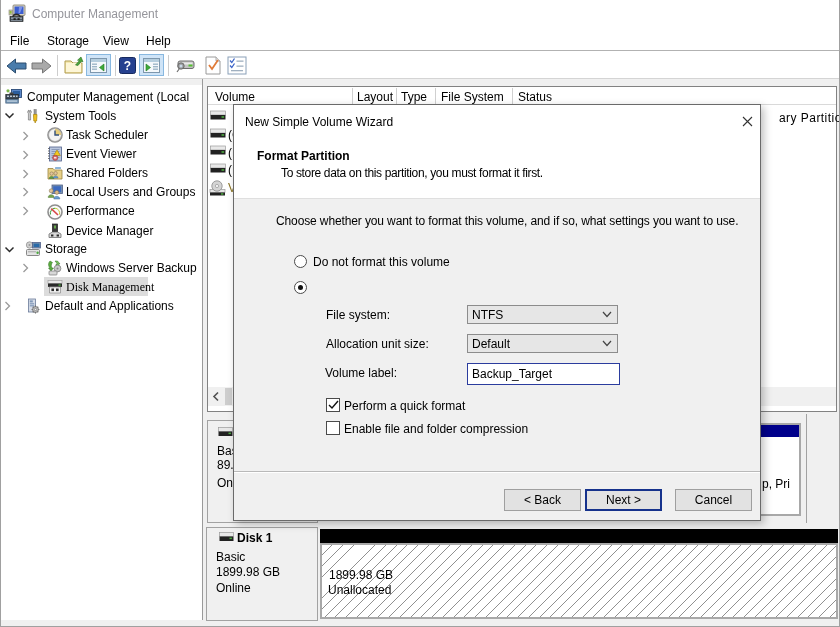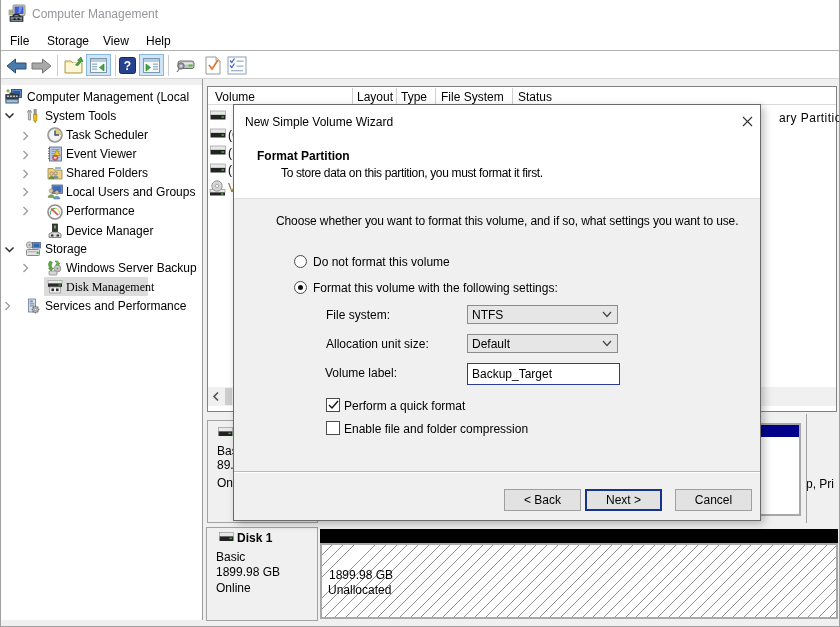--- a/index.html
+++ b/index.html
@@ -249,21 +249,21 @@
   <rect x="4.8" y="5.2" width="4.4" height="1.2" fill="#8098b8"></rect>
   <rect x="4.8" y="7.2" width="4.4" height="1.2" fill="#8098b8"></rect>
   <g transform="translate(10.5,11.5)">
     <circle r="3" fill="#b8b8b8" stroke="#6e6e6e" stroke-width="0.7"></circle>
     <circle r="1.1" fill="#f0f0f0" stroke="#6e6e6e" stroke-width="0.5"></circle>
     <g stroke="#6e6e6e" stroke-width="1.1">
         <path d="M0 -3.9 V-2.8 M0 3.9 V2.8 M-3.9 0 H-2.8 M3.9 0 H2.8 M-2.75 -2.75 L-2 -2 M2.75 2.75 L2 2 M-2.75 2.75 L-2 2 M2.75 -2.75 L2 -2"></path>
       </g>
   </g>
 </svg>
-<div class="t" style="left:45px;top:299px;">Services and Performance</div>
+<div class="t" style="left:45px;top:299px;">Default and Applications</div>
 
 <div class="abs" style="left:207px;top:86px;width:630px;height:326px;background:#ffffff;border:1px solid #828282;border-bottom:none;"></div>
 
 <div class="abs" style="left:208px;top:87px;width:628px;height:18px;background:#ffffff;border-bottom:1px solid #d9d9d9;"></div>
 <div class="t" style="left:215px;top:90px;">Volume</div>
 <div class="t" style="left:357px;top:90px;">Layout</div>
 <div class="t" style="left:401px;top:90px;">Type</div>
 <div class="t" style="left:441px;top:90px;">File System</div>
 <div class="t" style="left:518px;top:90px;">Status</div>
 <div class="abs" style="left:352px;top:88px;width:1px;height:16px;background:#d0d0d0;"></div>
@@ -319,21 +319,21 @@
   <rect x="0.5" y="4.5" width="14" height="4.5" fill="#222"></rect>
   <rect x="10.5" y="5.6" width="2.4" height="1.5" fill="#4aa83e"></rect>
 </svg>
 <div class="t" style="left:237px;top:427px;font-weight:bold;">Disk 0</div>
 <div class="t" style="left:217px;top:444px;">Basic</div>
 <div class="t" style="left:217px;top:458px;">89.45 GB</div>
 <div class="t" style="left:217px;top:476px;">Online</div>
 
 <div class="abs" style="left:600px;top:423px;width:201px;height:93px;background:#ffffff;border:2px solid #a8a8a8;"></div>
 <div class="abs" style="left:602px;top:425px;width:197px;height:12px;background:#00008b;"></div>
-<div class="t" style="left:806px;top:477px;">p, Pri</div>
+<div class="t" style="left:762px;top:477px;">p, Pri</div>
 <div class="abs" style="left:806px;top:414px;width:1px;height:109px;background:#a2a2a2;"></div>
 
 <div class="abs" style="left:206px;top:527px;width:112px;height:94px;background:#f0f0f0;border:1px solid #a2a2a2;"></div>
 <svg class="abs" style="left:219px;top:532px" width="15" height="11" viewBox="0 0 15 11">
   <rect x="0.5" y="0.5" width="14" height="4" fill="#e8e8e8" stroke="#9a9a9a" stroke-width="0.7"></rect>
   <rect x="0.5" y="4.5" width="14" height="4.5" fill="#222"></rect>
   <rect x="10.5" y="5.6" width="2.4" height="1.5" fill="#4aa83e"></rect>
 </svg>
 <div class="t" style="left:237px;top:531px;font-weight:bold;">Disk 1</div>
 <div class="t" style="left:216px;top:550px;">Basic</div>
@@ -357,21 +357,20 @@
   <div class="t" style="left:23px;top:44px;font-weight:bold;">Format Partition</div>
   <div class="t" style="left:47px;top:61px;letter-spacing:-0.35px;">To store data on this partition, you must format it first.</div>
 
   <div class="t" style="left:42px;top:109px;letter-spacing:-0.12px;">Choose whether you want to format this volume, and if so, what settings you want to use.</div>
 
   <div class="abs" style="left:60px;top:150px;width:13px;height:13px;border:1px solid #4a4a4a;border-radius:50%;background:#fff;"></div>
   <div class="t" style="left:79px;top:150px;">Do not format this volume</div>
 
   <div class="abs" style="left:60px;top:176px;width:13px;height:13px;border:1px solid #4a4a4a;border-radius:50%;background:#fff;"></div>
   <div class="abs" style="left:64px;top:180px;width:5px;height:5px;border-radius:50%;background:#111;"></div>
-  <div class="t" style="left:79px;top:176px;">Format this volume with the following settings:</div>
 
   <div class="t" style="left:92px;top:203px;">File system:</div>
   <div class="abs" style="left:233px;top:200px;width:151px;height:19px;background:#e6e6e6;border:1px solid #8c8c8c;"></div>
   <div class="t" style="left:238px;top:203px;">NTFS</div>
   <svg class="abs" style="left:368px;top:206px" width="10" height="7" viewBox="0 0 10 7">
       <path d="M1 1 L5 5.5 L9 1" stroke="#444" stroke-width="1.2" fill="none"></path>
     </svg>
 
   <div class="t" style="left:92px;top:232px;">Allocation unit size:</div>
   <div class="abs" style="left:233px;top:229px;width:151px;height:19px;background:#e6e6e6;border:1px solid #8c8c8c;"></div>

